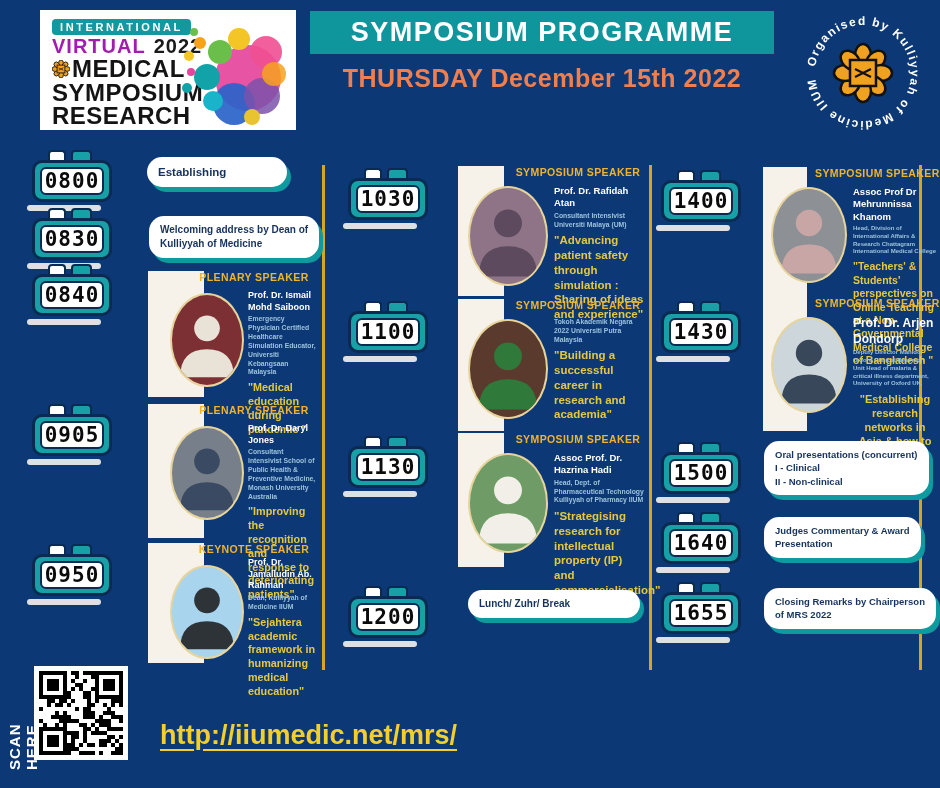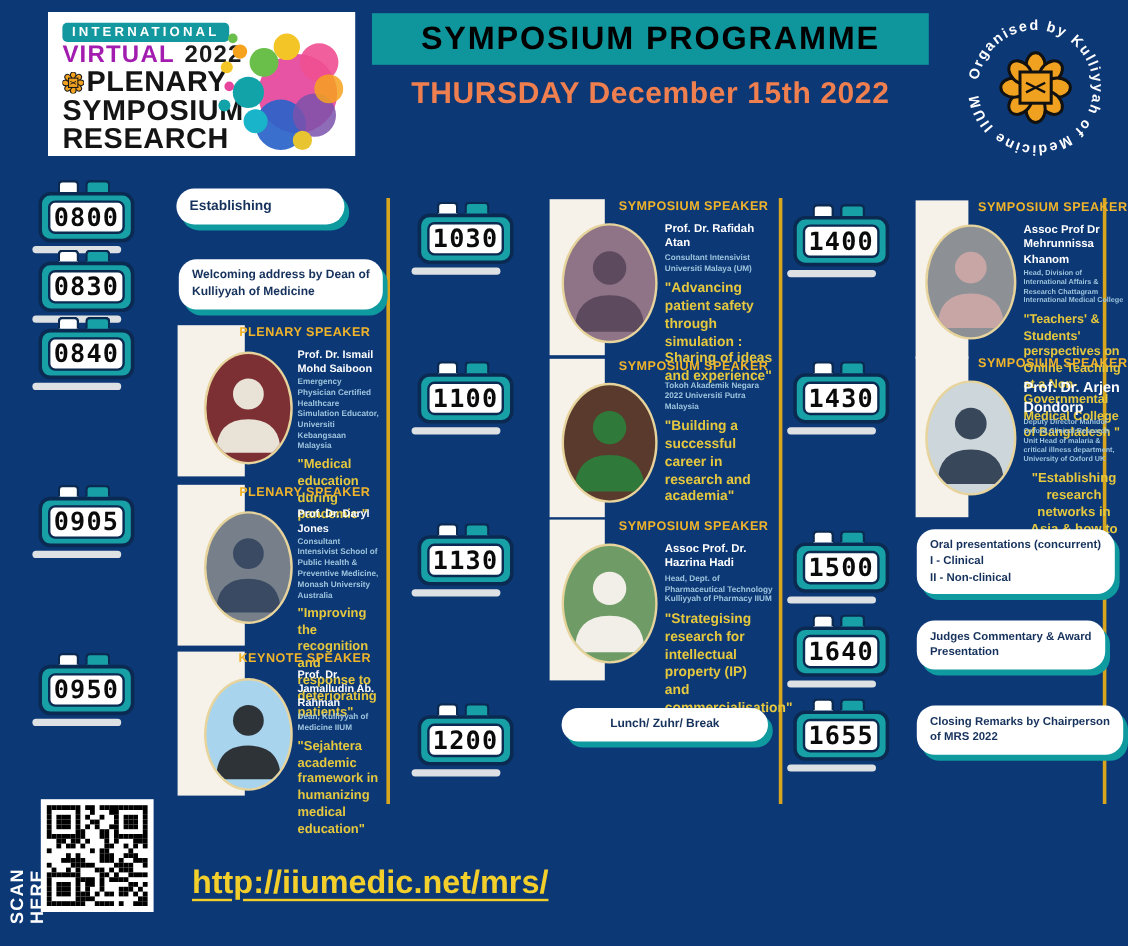--- a/index.html
+++ b/index.html
@@ -14,21 +14,21 @@
   .logo-row2{font-size:20px;font-weight:900;letter-spacing:1px;line-height:1.05;margin-top:1px;}
   .logo-virtual{color:#a21caf;margin-right:8px;}
   .logo-year{color:#1a1a1a;}
   .logo-big{font-size:24px;font-weight:900;color:#141414;line-height:0.98;letter-spacing:0.5px;
             display:flex;align-items:center;}
   .logo-head{position:absolute;right:2px;top:12px;width:118px;height:104px;}
   .mini-emblem{width:18px;height:18px;margin-right:2px;}
 
   .banner{position:absolute;left:310px;top:11px;width:464px;height:43px;background:#0f969c;
           display:flex;align-items:center;justify-content:center;z-index:3;}
-  .banner-text{color:#000000;font-weight:800;font-size:27px;letter-spacing:1.5px;}
+  .banner-text{color:#ffffff;font-weight:800;font-size:27px;letter-spacing:1.5px;}
   .date-line{position:absolute;left:312px;top:64px;width:460px;text-align:center;
              color:#ef7f4f;font-weight:800;font-size:25px;letter-spacing:0.5px;}
 
   .org-badge{position:absolute;left:798px;top:8px;width:130px;height:130px;z-index:3;}
 
   
   .vline{position:absolute;top:165px;height:505px;width:3px;background:#d8a61e;z-index:1;}
 
   
   .clock{position:absolute;width:80px;z-index:3;}
@@ -40,21 +40,21 @@
   .clock .disp{background:#fff;border:2px solid #0b2a52;border-radius:6px;text-align:center;
                font-family:"DejaVu Sans Mono",monospace;font-weight:700;font-size:21px;
                line-height:1.15;color:#0b0b0b;letter-spacing:1px;}
   .clock .base{height:6px;background:#dde1e4;border-radius:3px;margin:3px 0 0 -5px;width:74px;}
 
   
   .pill{position:absolute;background:#fff;border-radius:15px;padding:7px 11px;
         box-shadow:4px 5px 0 #0f9aa0;z-index:2;white-space:nowrap;box-sizing:border-box;}
   .pill .line{display:block;font-size:10px;font-weight:700;color:#16325c;line-height:1.4;}
   .pill.lg .line{font-size:11.5px;}
-  .pill.center{text-align:center;}
+  .pill.center{}
   .pill.sm .line{font-size:9.5px;}
 
   
   .card{position:absolute;z-index:2;}
   .card .panel{position:absolute;top:0;bottom:0;background:#f6f2ea;}
   .card .role{position:absolute;top:0;right:0;text-align:center;font-size:10.5px;font-weight:800;
               color:#f0b42a;letter-spacing:0.4px;white-space:nowrap;}
   .card .avatar{position:absolute;border-radius:50%;overflow:hidden;box-shadow:0 0 0 2px #e7d49c;}
   .card .avatar svg{width:100%;height:100%;display:block;}
   .card .cbody2{position:absolute;top:19px;}
@@ -107,21 +107,21 @@
           <g transform="rotate(270 30 30)">
               <ellipse cx="30" cy="11" rx="8" ry="11"></ellipse>
             </g>
           <g transform="rotate(315 30 30)">
               <ellipse cx="30" cy="11" rx="8" ry="11"></ellipse>
             </g>
           <rect x="17" y="17" width="26" height="26"></rect>
           <path d="M22 26 L38 34 M38 26 L22 34" fill="none" stroke-width="2.5"></path>
         </g>
       </svg>
-      <span>PLENARY</span>
+      <span>MEDICAL</span>
     </div>
     <div class="logo-big">SYMPOSIUM</div>
     <div class="logo-big">RESEARCH</div>
     <svg class="logo-head" viewBox="0 0 118 104">
       <circle cx="72" cy="56" r="33" fill="#e5459c" opacity="0.92"></circle>
       <circle cx="58" cy="82" r="21" fill="#2a63c9" opacity="0.92"></circle>
       <circle cx="86" cy="74" r="18" fill="#7b52ab" opacity="0.85"></circle>
       <circle cx="90" cy="30" r="16" fill="#ef4f91" opacity="0.9"></circle>
       <circle cx="63" cy="17" r="11" fill="#f4c527"></circle>
       <circle cx="44" cy="30" r="12" fill="#6abf4b"></circle>

